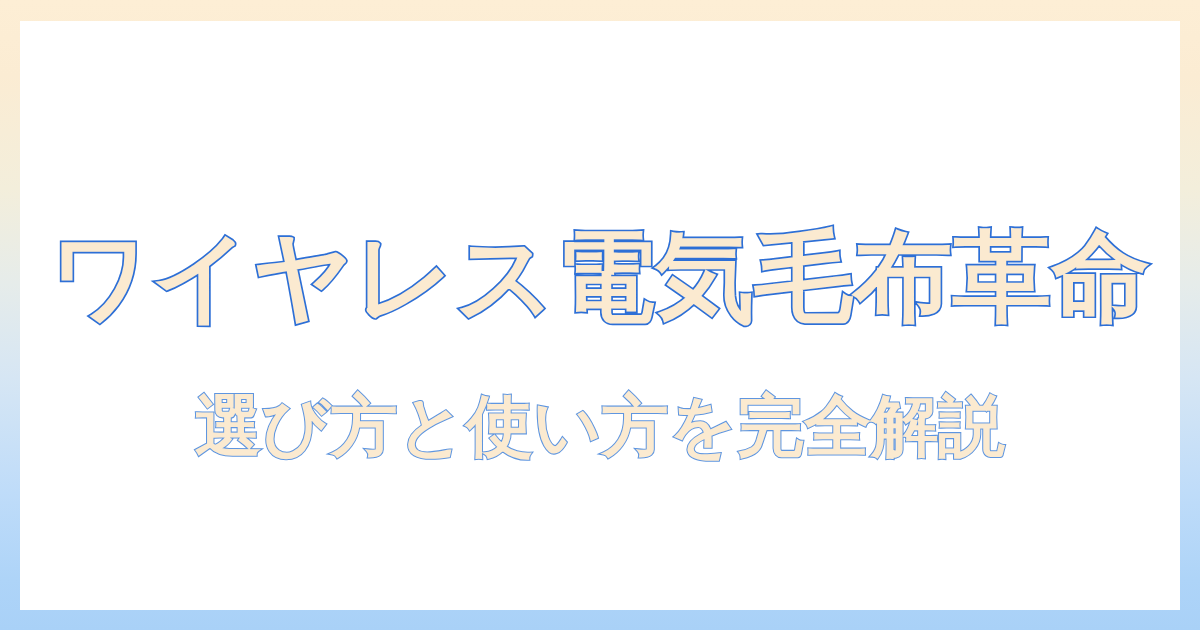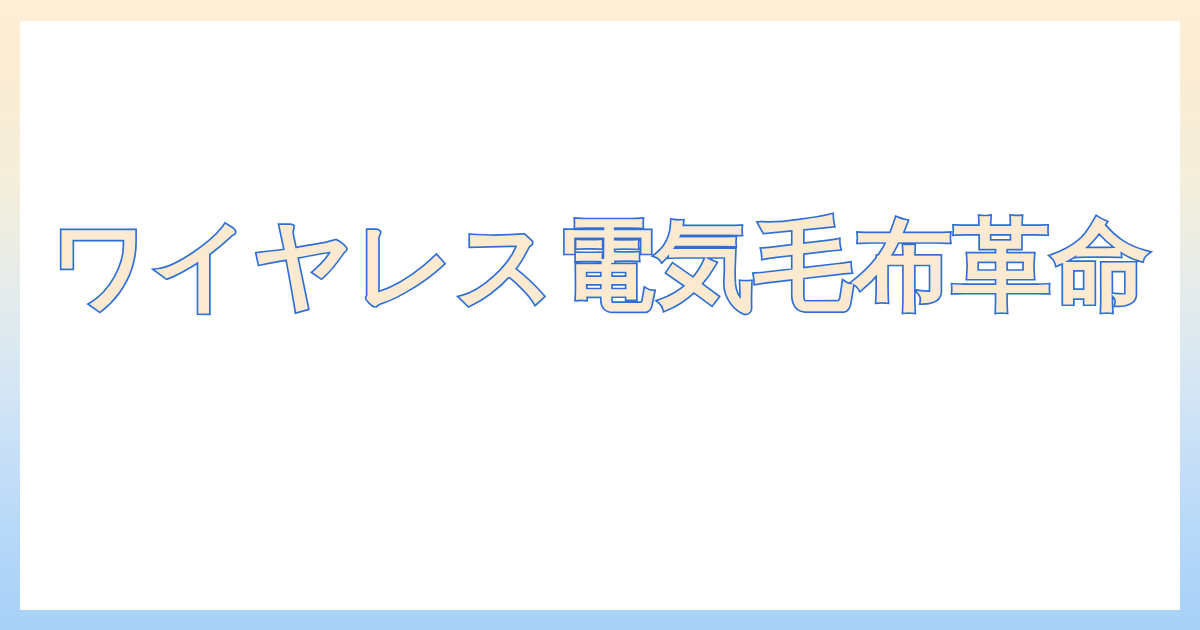--- a/index.html
+++ b/index.html
@@ -55,21 +55,21 @@
     position: absolute;
     top: 188px;
     left: 0;
     right: 0;
     text-align: center;
     line-height: 1;
   }
 
   .headline {
     display: inline-block;
-    margin: 4px;
+    margin: 16px;
     font-family: "DejaVu Sans", "Liberation Sans", sans-serif;
     font-weight: 700;
     font-size: 99px;
     letter-spacing: 0px;
     line-height: 1.05;
     color: #fbead0;
     -webkit-text-stroke: 3.4px #2d6fd6;
     paint-order: stroke fill;
     white-space: nowrap;
   }
@@ -103,17 +103,20 @@
 
 <div class="poster">
 
   <div class="card">
     <div class="card-inner">
 
       <div class="headline-wrap">
         <h1 class="headline">ワイヤレス電気毛布革命</h1>
       </div>
 
+      <div class="subhead-wrap">
+        <h2 class="subhead">選び方と使い方を完全解説</h2>
+      </div>
 
     </div>
   </div>
 
 </div>
 
 </body></html>

